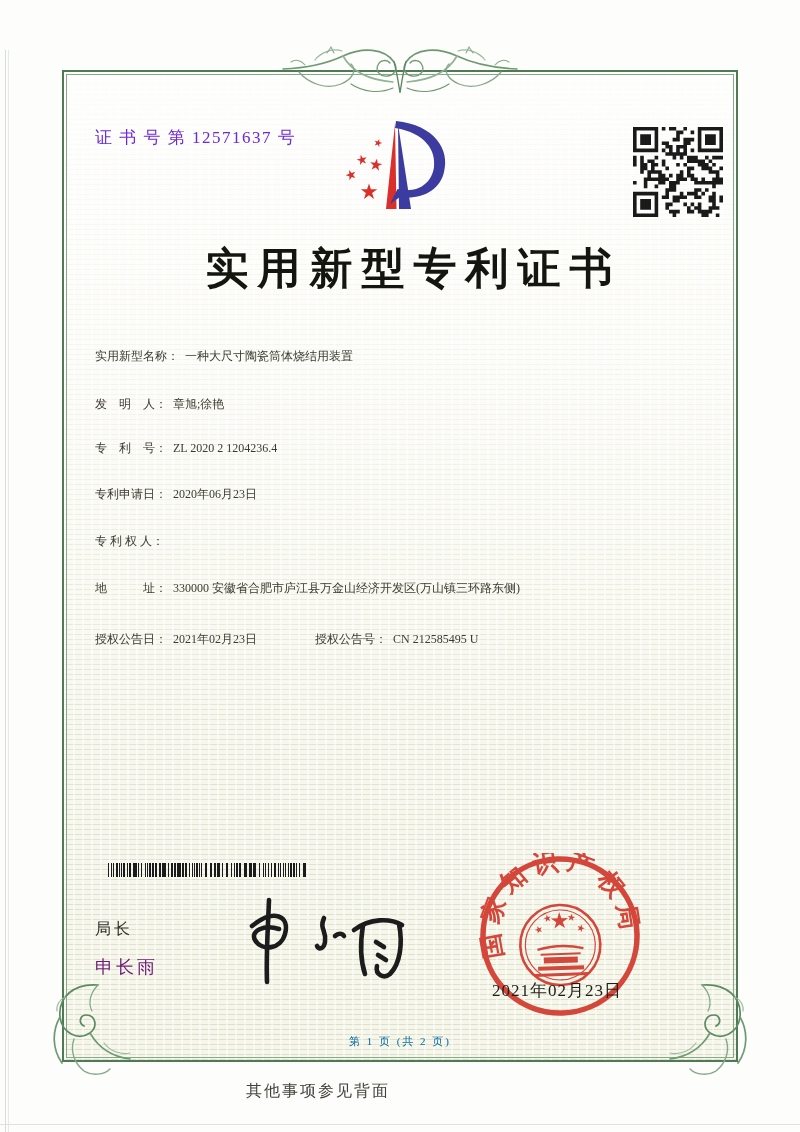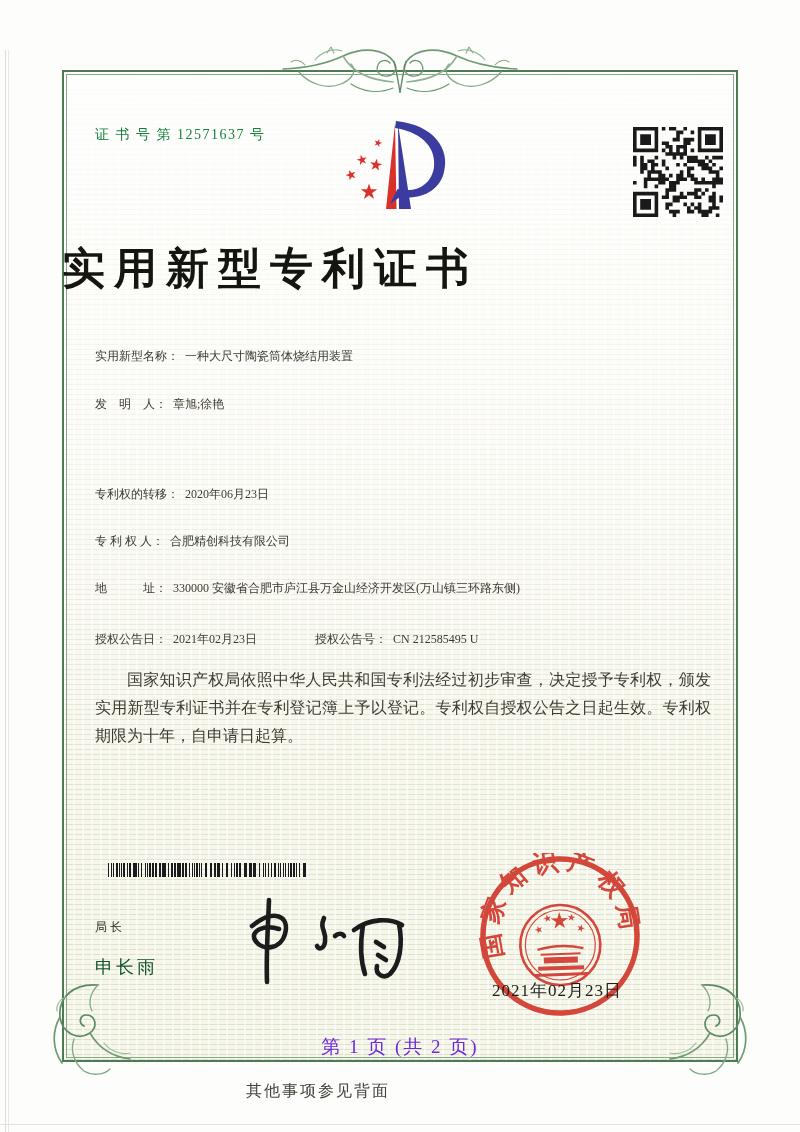--- a/index.html
+++ b/index.html
@@ -30,29 +30,29 @@
   }
   .frame-inner{
     position:absolute;inset:2px;
     border:1px solid #86a88b;
   }
 
   .orn{position:absolute;pointer-events:none;}
 
   .cert-no{
     position:absolute;left:95px;top:126px;
-    font-size:14px;letter-spacing:1.5px;color:#15803d;
+    font-size:17px;letter-spacing:1.5px;color:#6d28d9;
   }
 
   .logo{position:absolute;left:328px;top:112px;width:138px;height:115px;}
   .qr{position:absolute;left:633px;top:127px;width:90px;height:90px;}
 
   .title{
     position:absolute;left:62px;top:240px;width:703px;
-    font-size:43px;font-weight:bold;color:#15150f;
+    text-align:center;font-size:43px;font-weight:bold;color:#15150f;
     letter-spacing:9px;
   }
 
   .field{
     position:absolute;left:95px;width:625px;
     font-size:12px;line-height:24px;color:#3a3a30;
     display:flex;align-items:flex-start;
   }
   .flabel{white-space:pre;flex:none;}
   .fvalue{margin-left:6px;max-width:500px;text-align:right;}
@@ -62,33 +62,33 @@
 
   .paras{
     position:absolute;left:95px;top:666px;width:616px;
     font-size:16px;line-height:28px;color:#3e3c32;
     text-align:justify;
   }
   .paras p{margin:0;text-indent:2em;}
 
   .barcode{position:absolute;left:108px;top:863px;width:200px;height:14px;}
 
-  .signer-title{position:absolute;left:95px;top:919px;font-size:12px;letter-spacing:3px;color:#2e2e28;}
-  .signer-name{position:absolute;left:95px;top:955px;font-size:18px;letter-spacing:3px;color:#14532d;}
+  .signer-title{position:absolute;left:95px;top:919px;font-size:16px;letter-spacing:3px;color:#2e2e28;}
+  .signer-name{position:absolute;left:95px;top:955px;font-size:18px;letter-spacing:3px;color:#701a75;}
   .signature{position:absolute;left:232px;top:892px;width:185px;height:96px;}
 
   .seal{position:absolute;left:477px;top:853px;width:166px;height:166px;opacity:.93;}
   .seal-date{
     position:absolute;left:492px;top:979px;z-index:6;
     font-size:17px;letter-spacing:1px;color:#1e1e1a;
   }
 
   .page-no{
     position:absolute;left:62px;top:1034px;width:676px;
-    text-align:center;font-size:19px;color:#6d28d9;letter-spacing:2px;
+    text-align:center;font-size:11px;color:#0369a1;letter-spacing:2px;
   }
   .back-note{
     position:absolute;left:0;top:1081px;width:636px;
     text-align:center;font-size:16px;color:#44423a;letter-spacing:2px;
   }
 </style>
 </head>
 <body>
 
 <div class="page">
@@ -171,41 +171,43 @@
   <div class="title">实用新型专利证书</div>
 
   <div class="field f0">
     <span class="flabel">实用新型名称：</span>
     <span class="fvalue">一种大尺寸陶瓷筒体烧结用装置</span>
   </div>
   <div class="field f1">
     <span class="flabel">发　明　人：</span>
     <span class="fvalue">章旭;徐艳</span>
   </div>
+  <div class="field f2">
+    <span class="flabel">专　利　号：</span>
+    <span class="fvalue">ZL 2020 2 1204236.4</span>
+  </div>
   <div class="field f3">
-    <span class="flabel">专利权的转移：</span>
+    <span class="flabel">专利申请日：</span>
     <span class="fvalue">2020年06月23日</span>
   </div>
   <div class="field f4">
     <span class="flabel">专 利 权 人：</span>
-    <span class="fvalue">合肥精创科技有限公司</span>
   </div>
   <div class="field f5">
     <span class="flabel">地　　　址：</span>
     <span class="fvalue" style="max-width:498px">330000 安徽省合肥市庐江县万金山经济开发区(万山镇三环路东侧)</span>
   </div>
   <div class="field f6">
     <span class="flabel">授权公告日：</span>
     <span class="fvalue">2021年02月23日</span>
     <span class="fvalue2-label">授权公告号：</span>
     <span class="fvalue">CN 212585495 U</span>
   </div>
 
   <div class="paras">
-    <p>国家知识产权局依照中华人民共和国专利法经过初步审查，决定授予专利权，颁发实用新型专利证书并在专利登记簿上予以登记。专利权自授权公告之日起生效。专利权期限为十年，自申请日起算。</p>
   </div>
 
   <svg class="barcode" id="barcodeSvg" viewBox="0 0 200 14" preserveAspectRatio="none">
       <path d="M0,0h1v14h-1zM3,0h1v14h-1zM5,0h1v14h-1zM8,0h2v14h-2zM11,0h1v14h-1zM13,0h1v14h-1zM15,0h2v14h-2zM19,0h1v14h-1zM21,0h2v14h-2zM25,0h4v14h-4zM30,0h1v14h-1zM33,0h1v14h-1zM37,0h1v14h-1zM39,0h1v14h-1zM41,0h2v14h-2zM44,0h2v14h-2zM47,0h2v14h-2zM51,0h2v14h-2zM54,0h4v14h-4zM60,0h1v14h-1zM63,0h2v14h-2zM66,0h2v14h-2zM69,0h4v14h-4zM74,0h2v14h-2zM77,0h2v14h-2zM81,0h1v14h-1zM84,0h1v14h-1zM86,0h1v14h-1zM88,0h2v14h-2zM91,0h1v14h-1zM93,0h1v14h-1zM97,0h2v14h-2zM102,0h2v14h-2zM106,0h2v14h-2zM109,0h3v14h-3zM114,0h1v14h-1zM118,0h2v14h-2zM123,0h1v14h-1zM126,0h1v14h-1zM128,0h2v14h-2zM131,0h2v14h-2zM136,0h3v14h-3zM141,0h3v14h-3zM145,0h3v14h-3zM151,0h1v14h-1zM155,0h1v14h-1zM157,0h1v14h-1zM160,0h1v14h-1zM163,0h1v14h-1zM166,0h2v14h-2zM170,0h1v14h-1zM172,0h1v14h-1zM175,0h1v14h-1zM177,0h1v14h-1zM180,0h1v14h-1zM182,0h2v14h-2zM185,0h2v14h-2zM188,0h1v14h-1zM191,0h1v14h-1zM195,0h3v14h-3z" fill="#1b1b1b"></path>
     </svg>
 
   <div class="signer-title">局长</div>
   <div class="signer-name">申长雨</div>
 
   <svg class="signature" viewBox="0 0 185 96">

